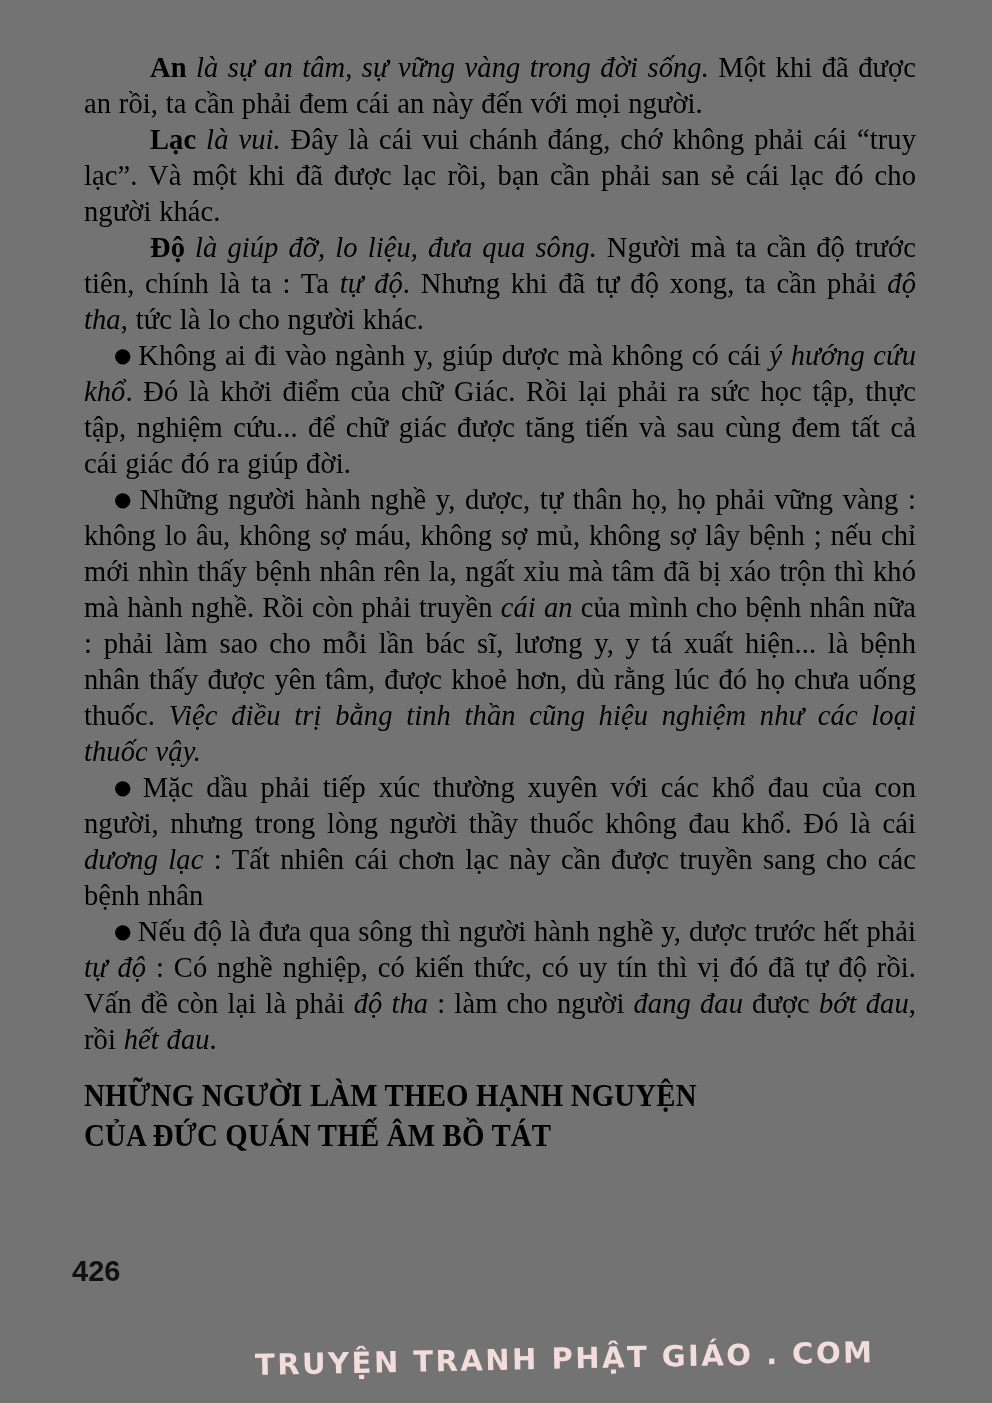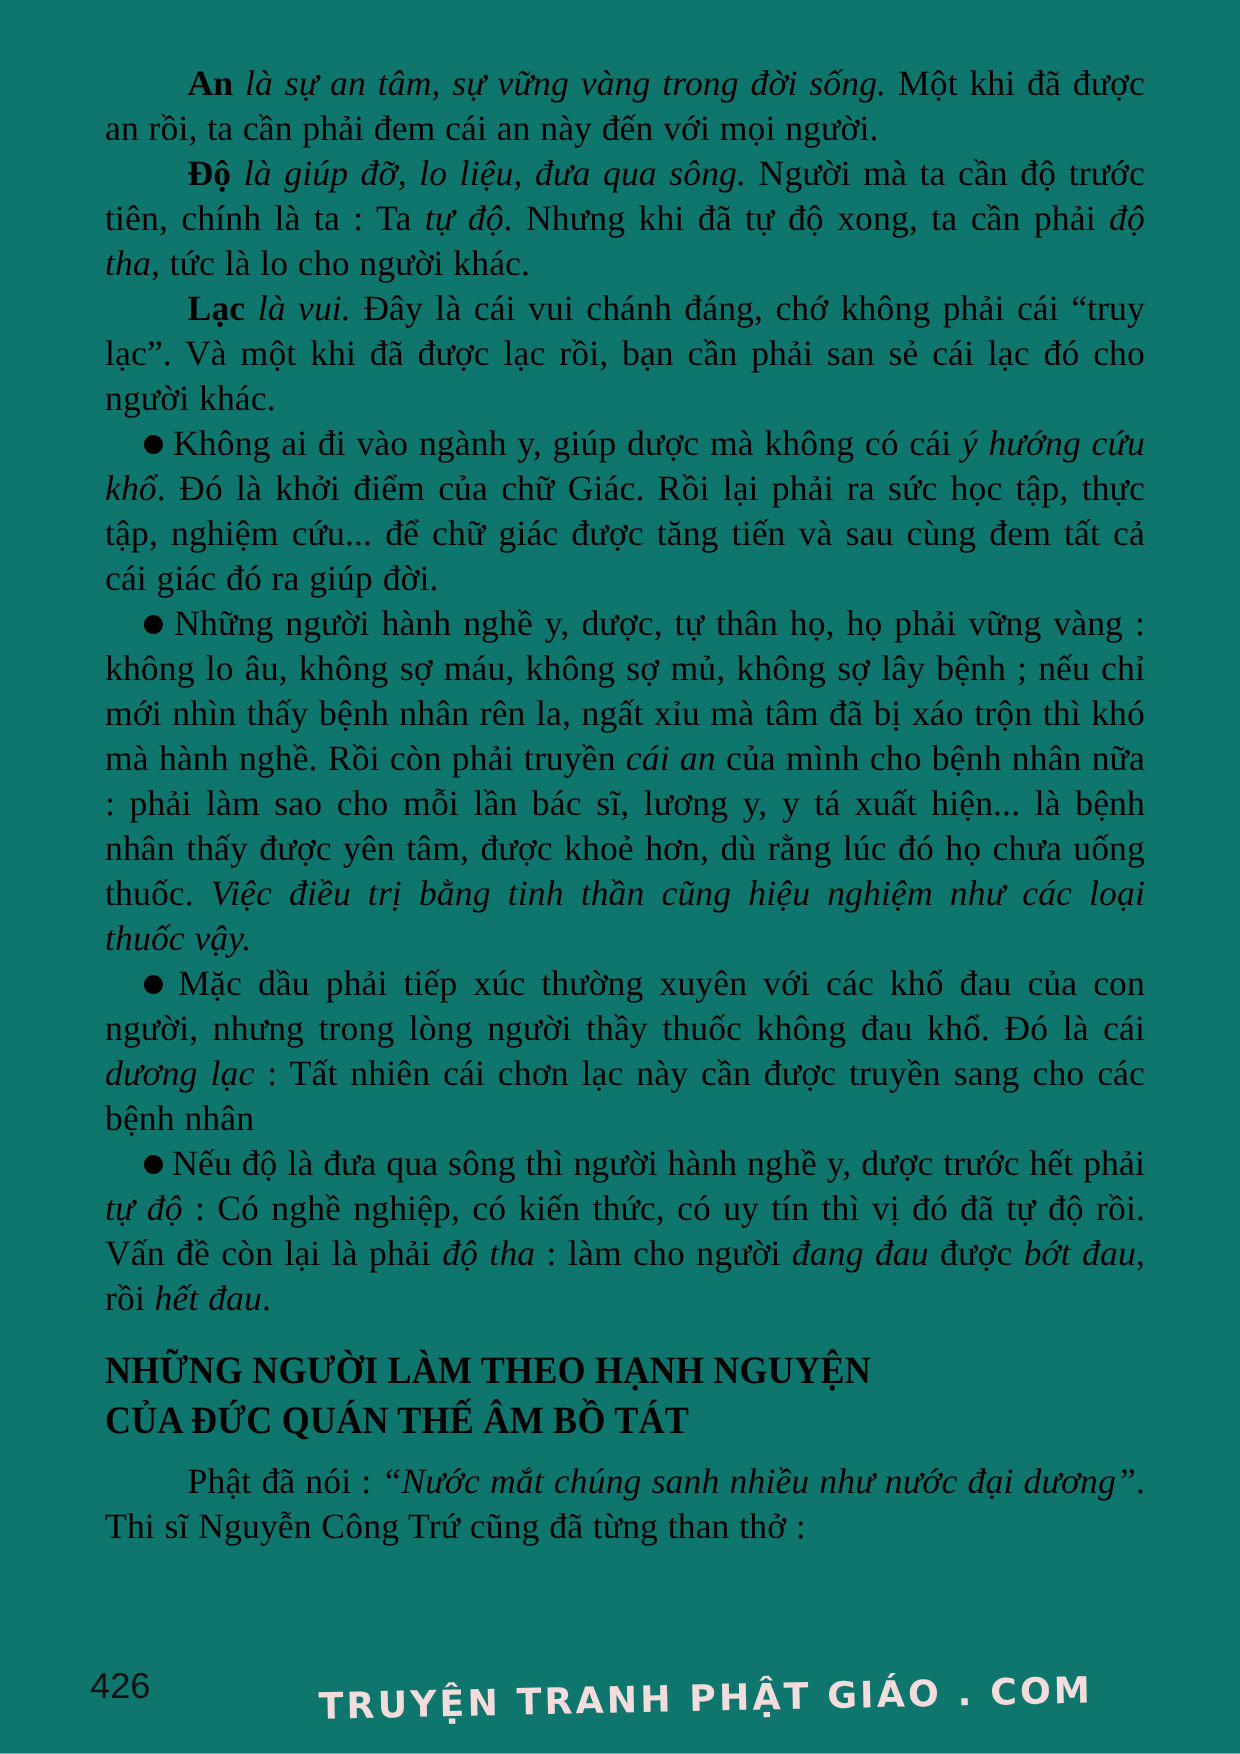--- a/index.html
+++ b/index.html
@@ -4,21 +4,21 @@
 <style>
   html, body {
     margin: 0;
     padding: 0;
     background: #ffffff;
   }
   #page {
     position: relative;
     width: 992px;
     height: 1403px;
-    background: #0f766e;
+    background: #737373;
     overflow: hidden;
     font-family: "Liberation Serif", "DejaVu Serif", serif;
     color: #000000;
   }
 
   #textblock {
     position: absolute;
     left: 84px;
     top: 50px;
     width: 832px;
@@ -65,23 +65,23 @@
     letter-spacing: 0.2px;
     transform: scaleX(0.93);
     transform-origin: left center;
     white-space: pre-line;
   }
   .spacer-after-heading { height: 12px; }
 
   #page-number {
     position: absolute;
     left: 72px;
-    top: 1333px;
+    top: 1255px;
     font-family: "Liberation Sans", "DejaVu Sans", sans-serif;
-    font-weight: normal;
+    font-weight: bold;
     font-size: 29px;
     letter-spacing: 0px;
     color: #111111;
   }
 
   #watermark {
     position: absolute;
     left: 255px;
     top: 1348px;
     width: 520px;
@@ -101,25 +101,25 @@
 
 <div id="page">
 
   <div id="textblock">
 
     <p class="para indent">
       <span class="bold">An</span><span class="ital"> là sự an tâm, sự vững vàng trong đời sống.</span><span> Một khi đã được an rồi, ta cần phải đem cái an này đến với mọi người.</span>
     </p>
 
     <p class="para indent">
-      <span class="bold">Độ</span><span class="ital"> là giúp đỡ, lo liệu, đưa qua sông.</span><span> Người mà ta cần độ trước tiên, chính là ta : Ta </span><span class="ital">tự độ</span><span>. Nhưng khi đã tự độ xong, ta cần phải </span><span class="ital">độ tha</span><span>, tức là lo cho người khác.</span>
+      <span class="bold">Lạc</span><span class="ital"> là vui.</span><span> Đây là cái vui chánh đáng, chớ không phải cái “truy lạc”. Và một khi đã được lạc rồi, bạn cần phải san sẻ cái lạc đó cho người khác.</span>
     </p>
 
     <p class="para indent">
-      <span class="bold">Lạc</span><span class="ital"> là vui.</span><span> Đây là cái vui chánh đáng, chớ không phải cái “truy lạc”. Và một khi đã được lạc rồi, bạn cần phải san sẻ cái lạc đó cho người khác.</span>
+      <span class="bold">Độ</span><span class="ital"> là giúp đỡ, lo liệu, đưa qua sông.</span><span> Người mà ta cần độ trước tiên, chính là ta : Ta </span><span class="ital">tự độ</span><span>. Nhưng khi đã tự độ xong, ta cần phải </span><span class="ital">độ tha</span><span>, tức là lo cho người khác.</span>
     </p>
 
 
     <p class="para bullet">
       <span class="bullet-glyph">●</span><span>Không ai đi vào ngành y, giúp dược mà không có cái </span><span class="ital">ý hướng cứu khổ</span><span>. Đó là khởi điểm của chữ Giác. Rồi lại phải ra sức học tập, thực tập, nghiệm cứu... để chữ giác được tăng tiến và sau cùng đem tất cả cái giác đó ra giúp đời.</span>
     </p>
 
     <p class="para bullet">
       <span class="bullet-glyph">●</span><span>Những người hành nghề y, dược, tự thân họ, họ phải vững vàng : không lo âu, không sợ máu, không sợ mủ, không sợ lây bệnh ; nếu chỉ mới nhìn thấy bệnh nhân rên la, ngất xỉu mà tâm đã bị xáo trộn thì khó mà hành nghề. Rồi còn phải truyền </span><span class="ital">cái an</span><span> của mình cho bệnh nhân nữa : phải làm sao cho mỗi lần bác sĩ, lương y, y tá xuất hiện... là bệnh nhân thấy được yên tâm, được khoẻ hơn, dù rằng lúc đó họ chưa uống thuốc. </span><span class="ital">Việc điều trị bằng tinh thần cũng hiệu nghiệm như các loại thuốc vậy.</span>
     </p>
@@ -130,23 +130,20 @@
 
     <p class="para bullet">
       <span class="bullet-glyph">●</span><span>Nếu độ là đưa qua sông thì người hành nghề y, dược trước hết phải </span><span class="ital">tự độ</span><span> : Có nghề nghiệp, có kiến thức, có uy tín thì vị đó đã tự độ rồi. Vấn đề còn lại là phải </span><span class="ital">độ tha</span><span> : làm cho người </span><span class="ital">đang đau</span><span> được </span><span class="ital">bớt đau</span><span>, rồi </span><span class="ital">hết đau</span><span>.</span>
     </p>
 
     <h2 class="section-heading">NHỮNG NGƯỜI LÀM THEO HẠNH NGUYỆN
 CỦA ĐỨC QUÁN THẾ ÂM BỒ TÁT</h2>
 
     <div class="spacer-after-heading"></div>
 
-    <p class="para indent">
-      <span>Phật đã nói : </span><span class="ital">“Nước mắt chúng sanh nhiều như nước đại dương”</span><span>. Thi sĩ Nguyễn Công Trứ cũng đã từng than thở :</span>
-    </p>
 
   </div>
 
   <div id="page-number">426</div>
 
   <div id="watermark">TRUYỆN TRANH PHẬT GIÁO . COM</div>
 
 </div>
 
 </body></html>

